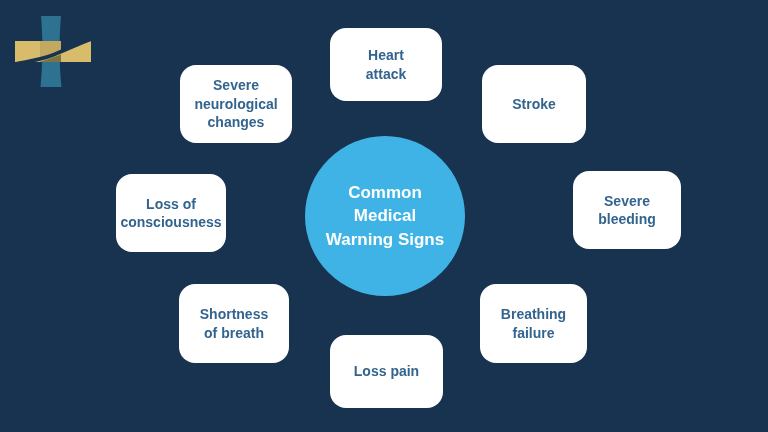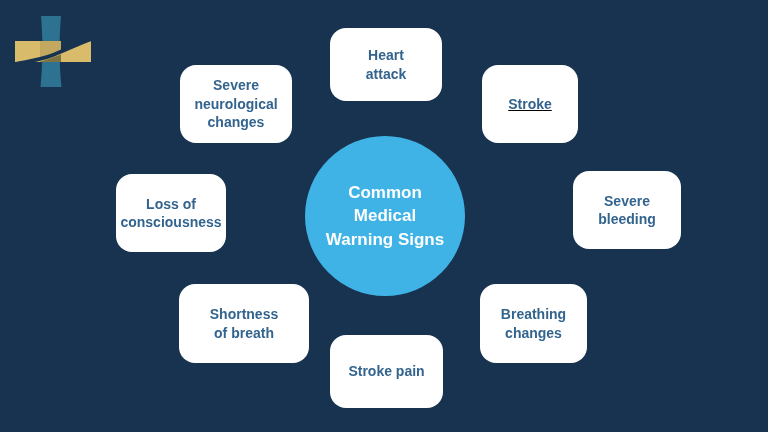--- a/index.html
+++ b/index.html
@@ -49,25 +49,25 @@
   }
   .center-title {
     color: #ffffff;
     font-weight: bold;
     font-size: 17px;
     line-height: 1.38;
     white-space: pre-line;
   }
   
   .n-heart   { left: 330px; top: 28px;  width: 112px; height: 73px; }
-  .n-stroke  { left: 482px; top: 65px;  width: 96px; height: 78px; text-decoration: underline; }
+  .n-stroke  { left: 482px; top: 65px;  width: 104px; height: 78px; }
   .n-bleed   { left: 573px; top: 171px; width: 108px; height: 78px; }
   .n-breath  { left: 480px; top: 284px; width: 107px; height: 79px; }
   .n-chest   { left: 330px; top: 335px; width: 113px; height: 73px; }
-  .n-short   { left: 179px; top: 284px; width: 130px; height: 79px; }
+  .n-short   { left: 179px; top: 284px; width: 110px; height: 79px; }
   .n-loss    { left: 88px;  top: 174px; width: 110px; height: 78px; margin-left: 28px; }
   .n-neuro   { left: 180px; top: 65px;  width: 112px; height: 78px; }
 </style>
 </head>
 <body>
 
 <div class="stage">
 
   <svg class="logo" viewBox="0 0 80 76" aria-hidden="true">
     <path d="M28,3 C30,28 30,48 27.5,74 L48.5,74 C46,48 46,28 48,3 Z" fill="#2e7291"></path>
@@ -93,25 +93,25 @@
     <div class="node-label">Stroke</div>
   </div>
 
   <div class="node n-bleed">
     <div class="node-label">Severe
 bleeding</div>
   </div>
 
   <div class="node n-breath">
     <div class="node-label">Breathing
-changes</div>
+failure</div>
   </div>
 
   <div class="node n-chest">
-    <div class="node-label">Stroke pain</div>
+    <div class="node-label">Loss pain</div>
   </div>
 
   <div class="node n-short">
     <div class="node-label">Shortness
 of breath</div>
   </div>
 
   <div class="node n-loss">
     <div class="node-label">Loss of
 consciousness</div>

